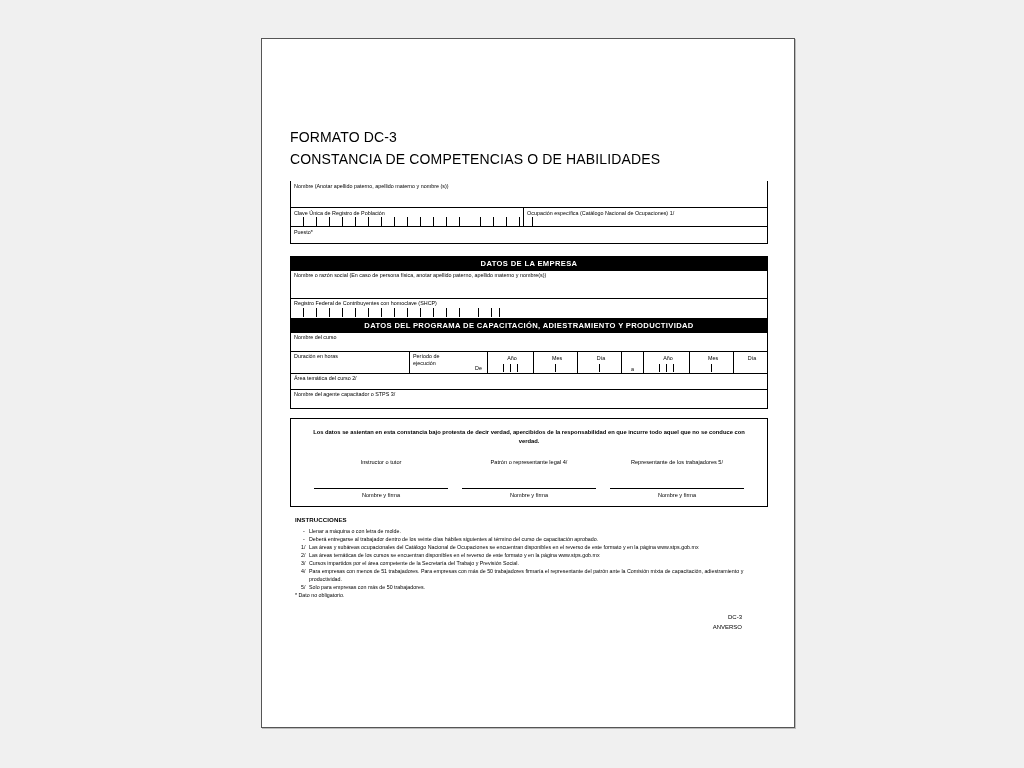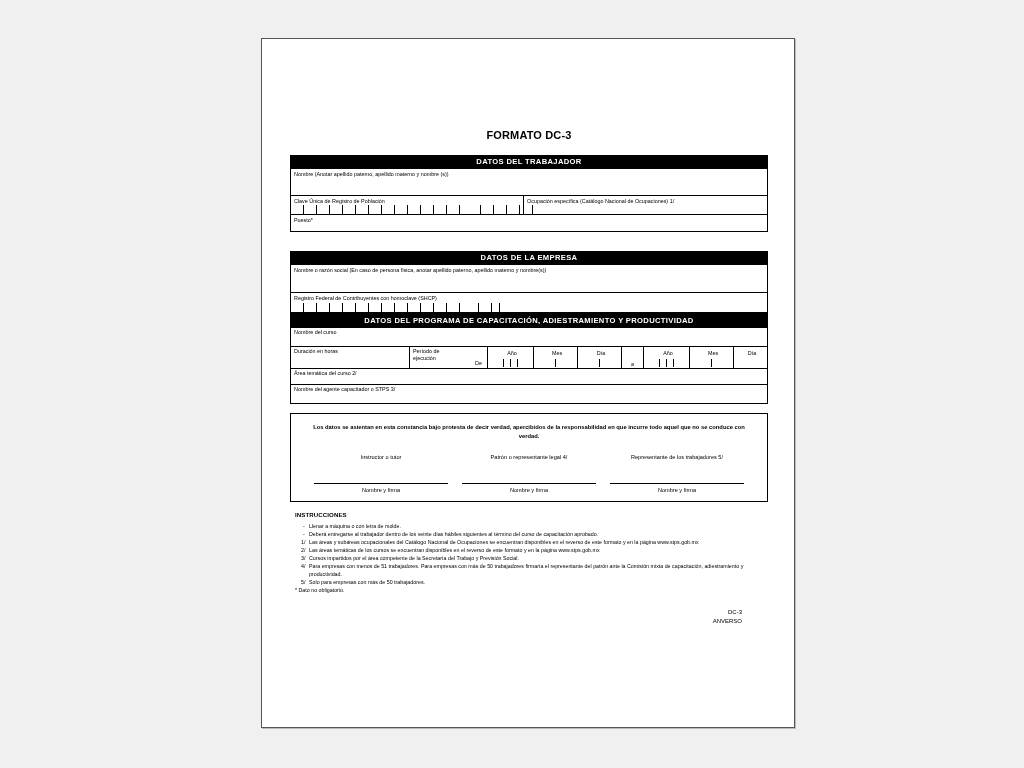--- a/index.html
+++ b/index.html
@@ -29,23 +29,23 @@
   #sheet {
     position: absolute;
     left: 28px;
     top: 88px;
     width: 478px;
     height: 580px;
   }
 
   
   .doc-title {
-    text-align: center;
-    font-weight: bold;
-    font-size: 11px;
+    text-align: left;
+    font-weight: normal;
+    font-size: 14px;
     letter-spacing: 0.15px;
     color: #000;
     line-height: 1.55;
   }
   .title-gap { height: 11px; }
 
   
   .band {
     background: #000000;
     color: #ffffff;
@@ -240,24 +240,24 @@
   }
 </style>
 </head>
 <body>
 
 <div id="page">
   <div id="sheet">
 
     <div>
       <div class="doc-title">FORMATO DC-3</div>
+      <div class="doc-title">CONSTANCIA DE COMPETENCIAS O DE HABILIDADES</div>
     </div>
     <div class="title-gap"></div>
 
-    <div class="band">DATOS DEL TRABAJADOR</div>
     <div class="box">
 
       <div class="row h-nombre">
         <div class="cell">
           <span class="lbl">Nombre (Anotar apellido paterno, apellido materno y nombre (s))</span>
         </div>
       </div>
 
       <div class="row h-curp">
         <div class="cell" style="flex:0 0 232px;">
@@ -289,21 +289,21 @@
       </div>
 
       <div class="row h-puesto">
         <div class="cell">
           <span class="lbl">Puesto*</span>
         </div>
       </div>
 
     </div>
 
-    <div class="band" style="margin-top:19px">DATOS DE LA EMPRESA</div>
+    <div class="band" style="margin-top:12px">DATOS DE LA EMPRESA</div>
     <div class="box">
 
       <div class="row h-razon">
         <div class="cell">
           <span class="lbl">Nombre o razón social (En caso de persona física, anotar apellido paterno, apellido materno y nombre(s))</span>
         </div>
       </div>
 
       <div class="row h-rfc">
         <div class="cell">

